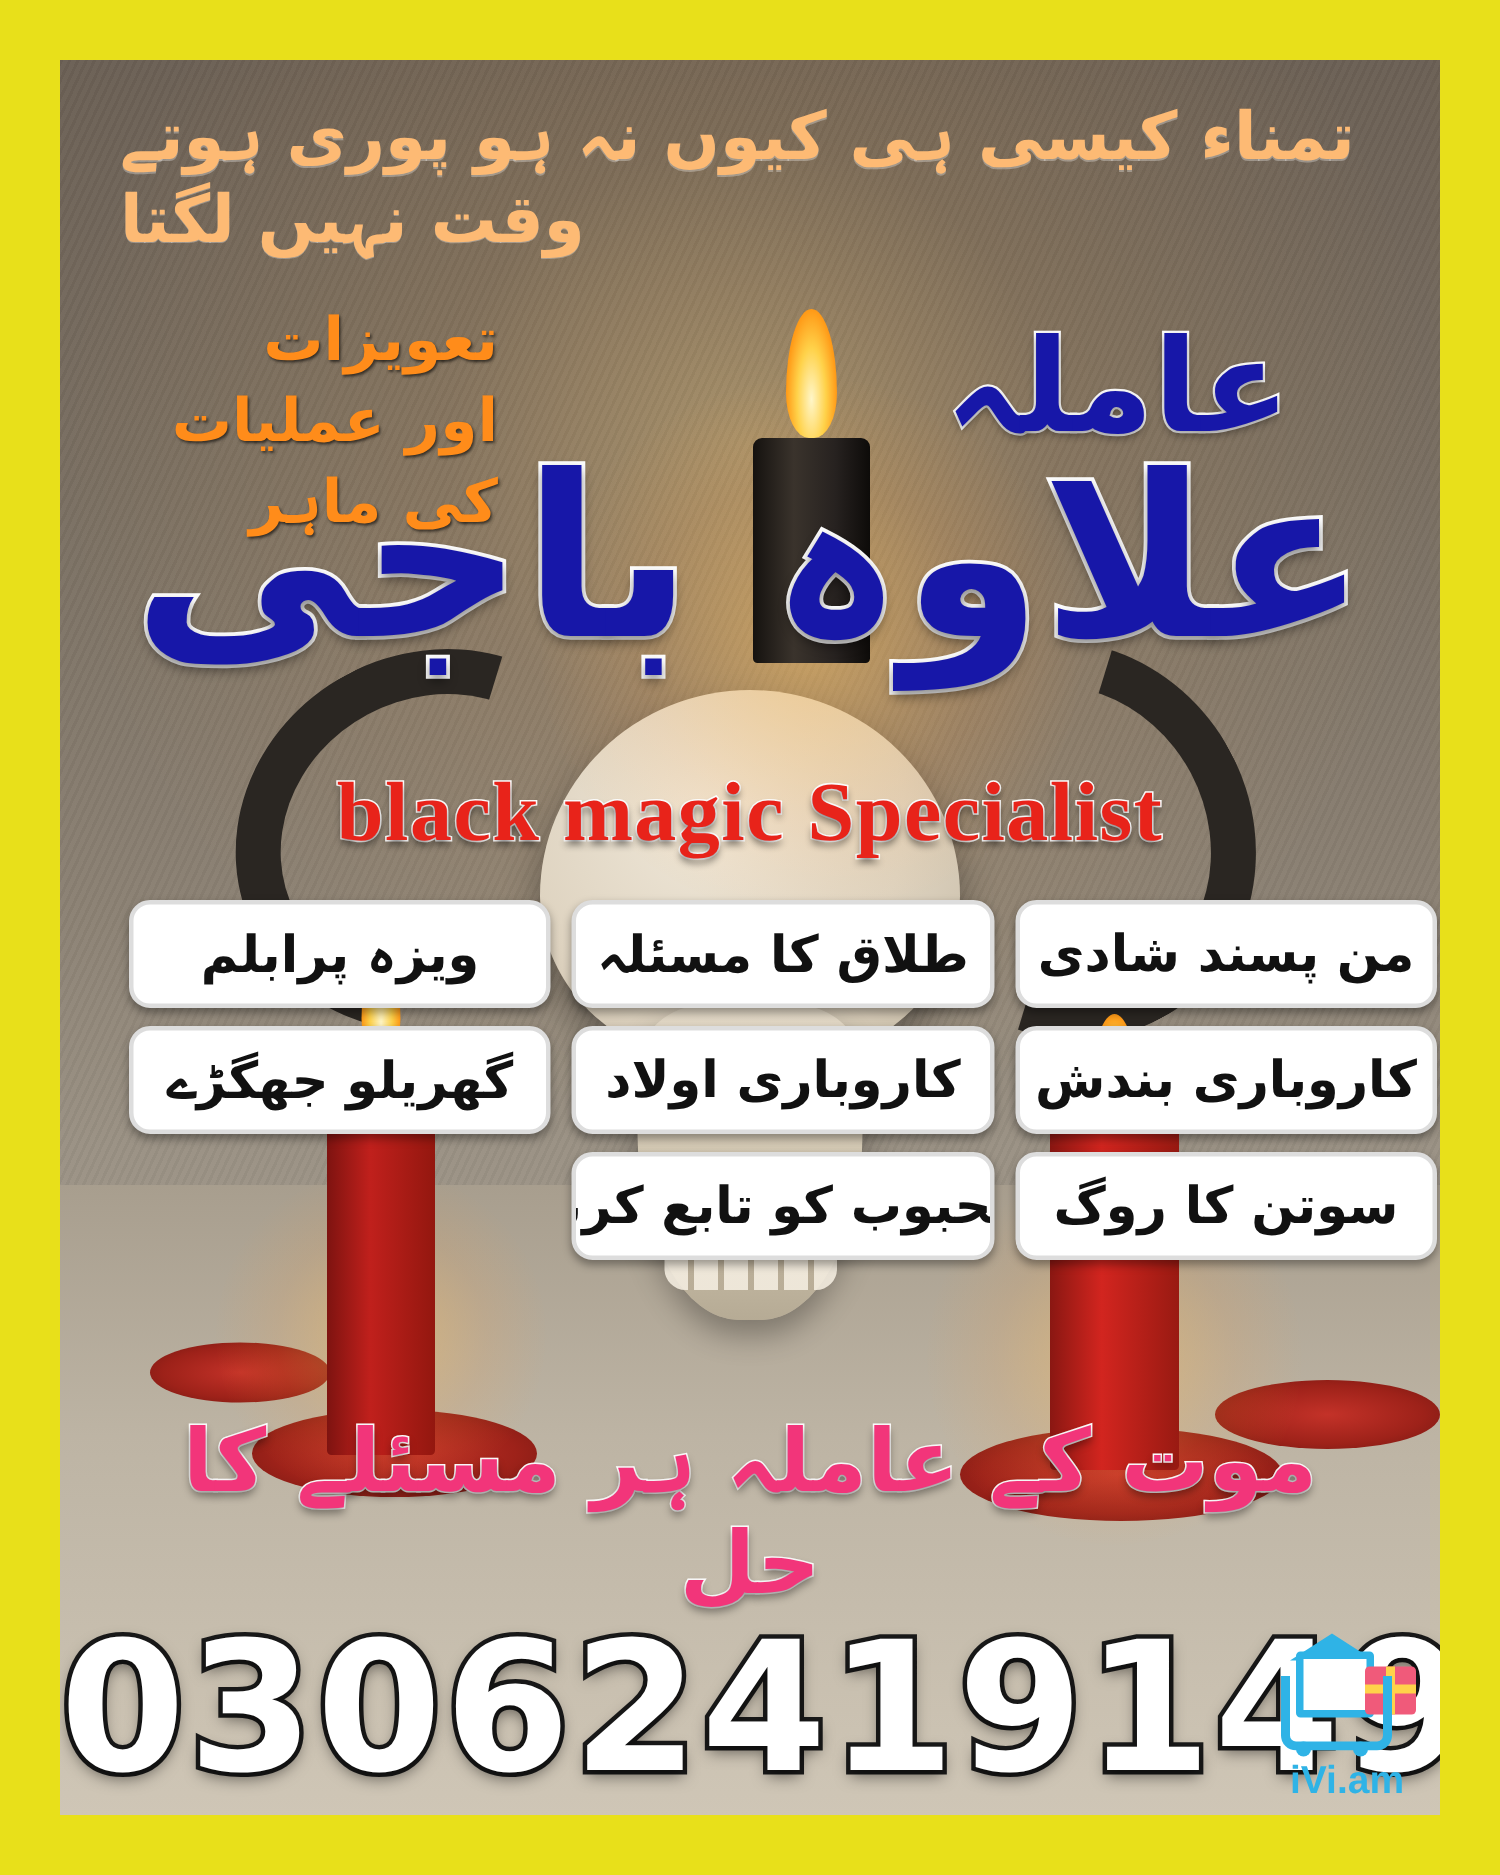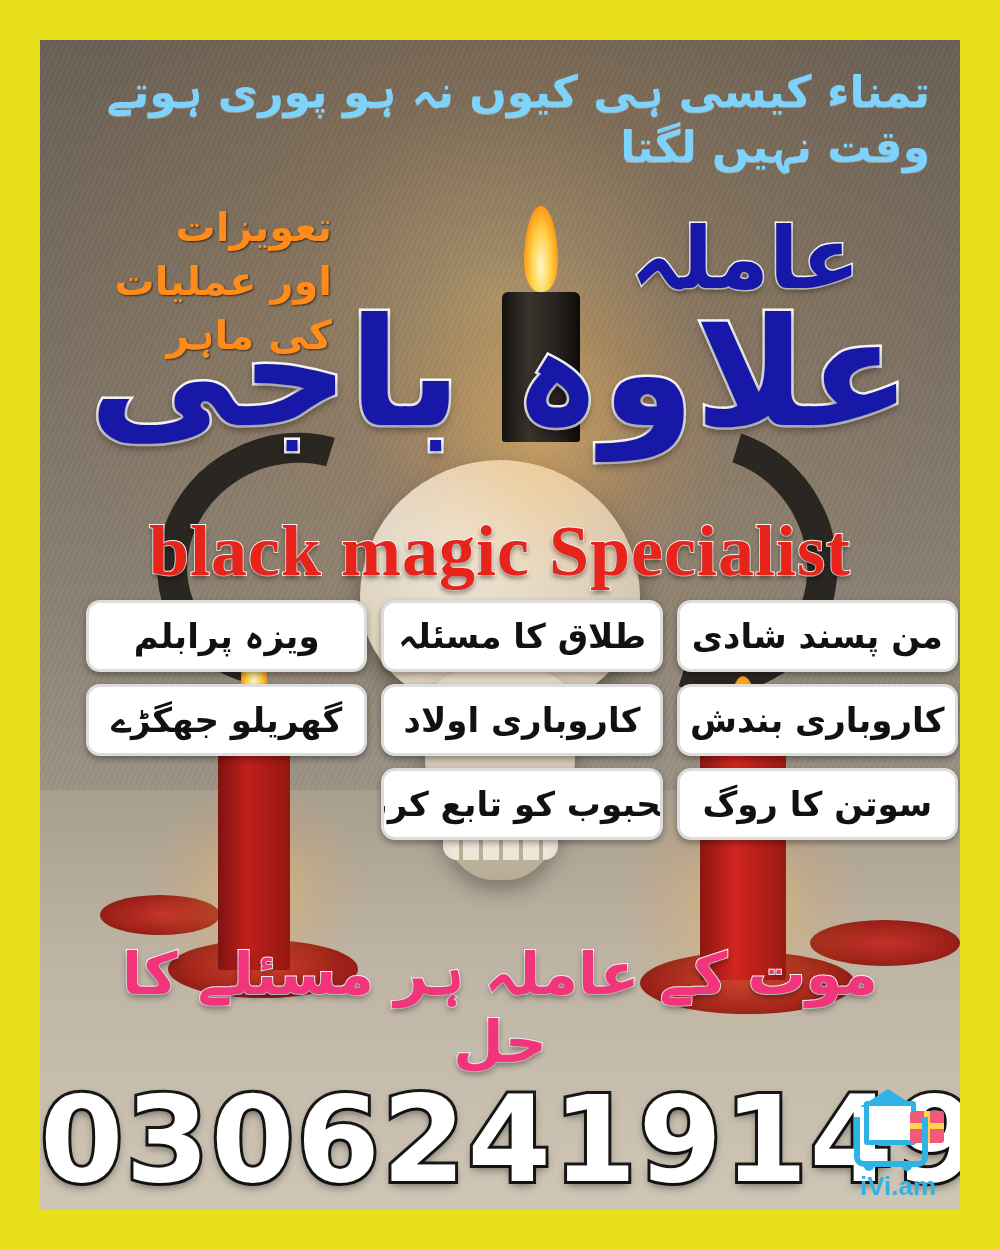--- a/index.html
+++ b/index.html
@@ -161,23 +161,23 @@
   .pool-b { left: 600px; top: 912px; width: 215px; height: 62px; }
   .pool-c { left: 770px; top: 880px; width: 150px; height: 46px; }
   .pool-d { left: 60px; top: 855px; width: 120px; height: 40px; }
 
   
   .tagline {
     position: absolute;
     left: 40px;
     right: 30px;
     top: 24px;
-    text-align: right;
-    direction: rtl;
-    color: #7dd3fc;
+    text-align: left;
+    direction: rtl;
+    color: #fdba74;
     font-size: 44px;
     font-weight: bold;
     line-height: 1.25;
     font-family: "DejaVu Sans", "Liberation Sans", sans-serif;
     text-shadow: 0 1px 0 rgba(255,255,255,0.3);
   }
   
   .sub-left {
     position: absolute;
     left: 62px;
@@ -225,21 +225,21 @@
     paint-order: stroke fill;
     text-shadow: 0 4px 8px rgba(0,0,0,0.45);
   }
   .specialist {
     position: absolute;
     left: 0;
     right: 0;
     top: 470px;
     text-align: center;
     color: #e8231a;
-    font-size: 72px;
+    font-size: 56px;
     font-weight: bold;
     font-family: "Liberation Serif", "DejaVu Serif", serif;
     -webkit-text-stroke: 2px #ffffff;
     paint-order: stroke fill;
     text-shadow: 0 3px 5px rgba(0,0,0,0.45);
     letter-spacing: 1px;
   }
   
   .services {
     position: absolute;

